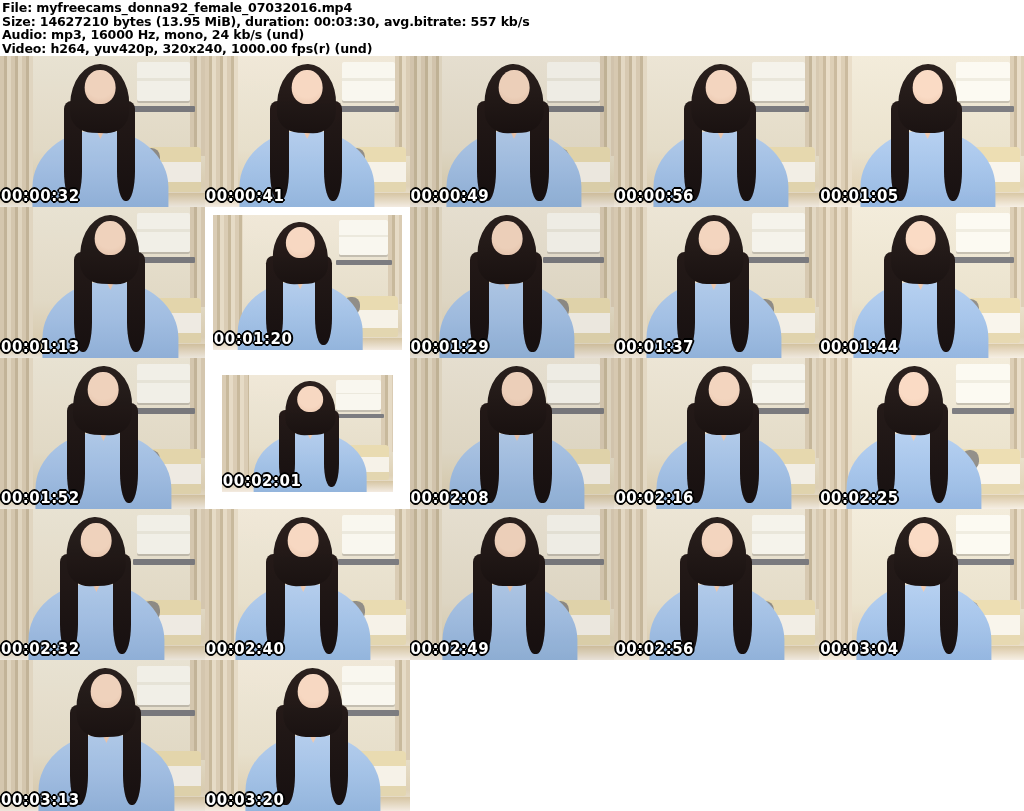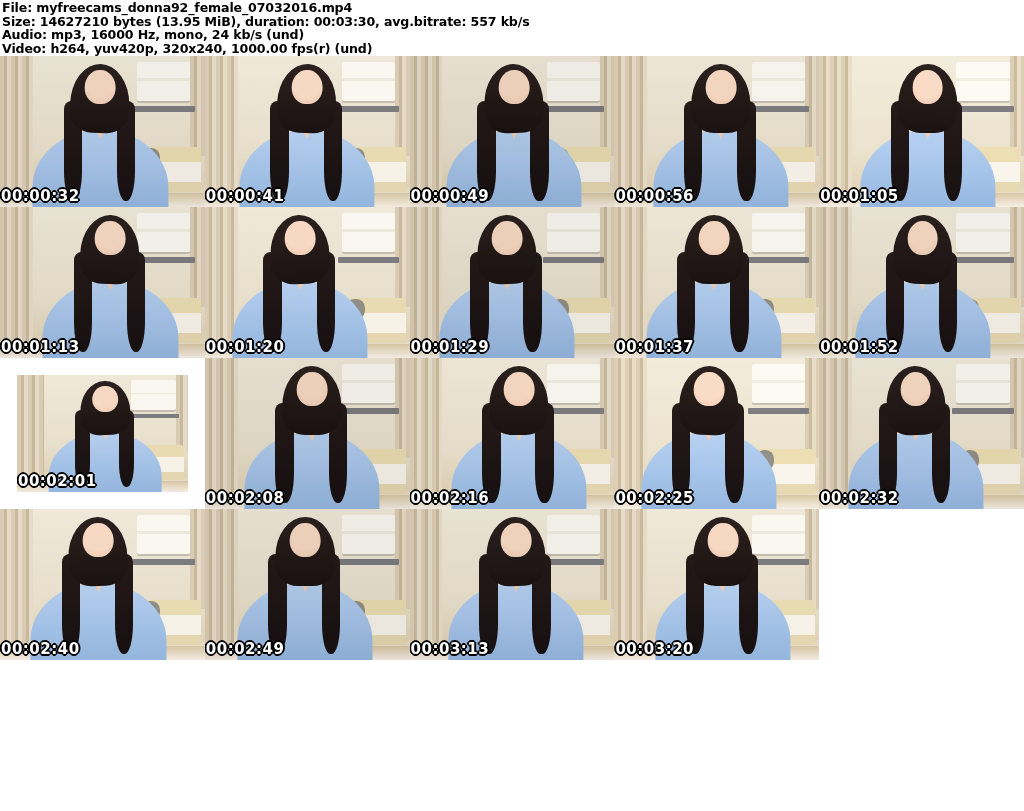--- a/index.html
+++ b/index.html
@@ -211,21 +211,21 @@
         <div class="chest"></div>
         <div class="strand l"></div>
         <div class="strand r"></div>
         <div class="hair" style="transform: translateX(-50%) rotate(1.8deg);"></div>
         <div class="face"></div>
       </div>
     </div>
     <figcaption class="ts">00:01:13</figcaption>
   </figure>
 
-  <figure class="cell" style="margin:0">
+  <figure class="cell" style="margin:8px">
     <div class="scene" style="filter: brightness(1.015);">
       <div class="wall"></div>
       <div class="curtain left"></div>
       <div class="curtain right"></div>
       <div class="shelf"></div>
       <div class="shelf-bar"></div>
       <div class="bed"></div>
       <div class="cushion"></div>
       <div class="floor"></div>
       <div class="person" style="transform: translateX(-7px);">
@@ -277,20 +277,41 @@
         <div class="chest"></div>
         <div class="strand l"></div>
         <div class="strand r"></div>
         <div class="hair" style="transform: translateX(-50%) rotate(0deg);"></div>
         <div class="face"></div>
       </div>
     </div>
     <figcaption class="ts">00:01:37</figcaption>
   </figure>
 
+  <figure class="cell" style="margin:0">
+    <div class="scene" style="filter: brightness(1.03);">
+      <div class="wall"></div>
+      <div class="curtain left"></div>
+      <div class="curtain right"></div>
+      <div class="shelf"></div>
+      <div class="shelf-bar"></div>
+      <div class="bed"></div>
+      <div class="cushion"></div>
+      <div class="floor"></div>
+      <div class="person" style="transform: translateX(-1px);">
+        <div class="shirt"></div>
+        <div class="chest"></div>
+        <div class="strand l"></div>
+        <div class="strand r"></div>
+        <div class="hair" style="transform: translateX(-50%) rotate(1.2deg);"></div>
+        <div class="face"></div>
+      </div>
+    </div>
+    <figcaption class="ts">00:01:44</figcaption>
+  </figure>
 
   <figure class="cell" style="margin:0">
     <div class="scene" style="filter: brightness(0.985);">
       <div class="wall"></div>
       <div class="curtain left"></div>
       <div class="curtain right"></div>
       <div class="shelf"></div>
       <div class="shelf-bar"></div>
       <div class="bed"></div>
       <div class="cushion"></div>
@@ -454,21 +475,63 @@
         <div class="chest"></div>
         <div class="strand l"></div>
         <div class="strand r"></div>
         <div class="hair" style="transform: translateX(-50%) rotate(0deg);"></div>
         <div class="face"></div>
       </div>
     </div>
     <figcaption class="ts">00:02:49</figcaption>
   </figure>
 
-
+  <figure class="cell" style="margin:0">
+    <div class="scene" style="filter: brightness(1);">
+      <div class="wall"></div>
+      <div class="curtain left"></div>
+      <div class="curtain right"></div>
+      <div class="shelf"></div>
+      <div class="shelf-bar"></div>
+      <div class="bed"></div>
+      <div class="cushion"></div>
+      <div class="floor"></div>
+      <div class="person" style="transform: translateX(0px);">
+        <div class="shirt"></div>
+        <div class="chest"></div>
+        <div class="strand l"></div>
+        <div class="strand r"></div>
+        <div class="hair" style="transform: translateX(-50%) rotate(1.2deg);"></div>
+        <div class="face"></div>
+      </div>
+    </div>
+    <figcaption class="ts">00:02:56</figcaption>
+  </figure>
+
+  <figure class="cell" style="margin:0">
+    <div class="scene" style="filter: brightness(1.03);">
+      <div class="wall"></div>
+      <div class="curtain left"></div>
+      <div class="curtain right"></div>
+      <div class="shelf"></div>
+      <div class="shelf-bar"></div>
+      <div class="bed"></div>
+      <div class="cushion"></div>
+      <div class="floor"></div>
+      <div class="person" style="transform: translateX(2px);">
+        <div class="shirt"></div>
+        <div class="chest"></div>
+        <div class="strand l"></div>
+        <div class="strand r"></div>
+        <div class="hair" style="transform: translateX(-50%) rotate(2.4deg);"></div>
+        <div class="face"></div>
+      </div>
+    </div>
+    <figcaption class="ts">00:03:04</figcaption>
+  </figure>
 
   <figure class="cell" style="margin:0">
     <div class="scene" style="filter: brightness(0.985);">
       <div class="wall"></div>
       <div class="curtain left"></div>
       <div class="curtain right"></div>
       <div class="shelf"></div>
       <div class="shelf-bar"></div>
       <div class="bed"></div>
       <div class="cushion"></div>

